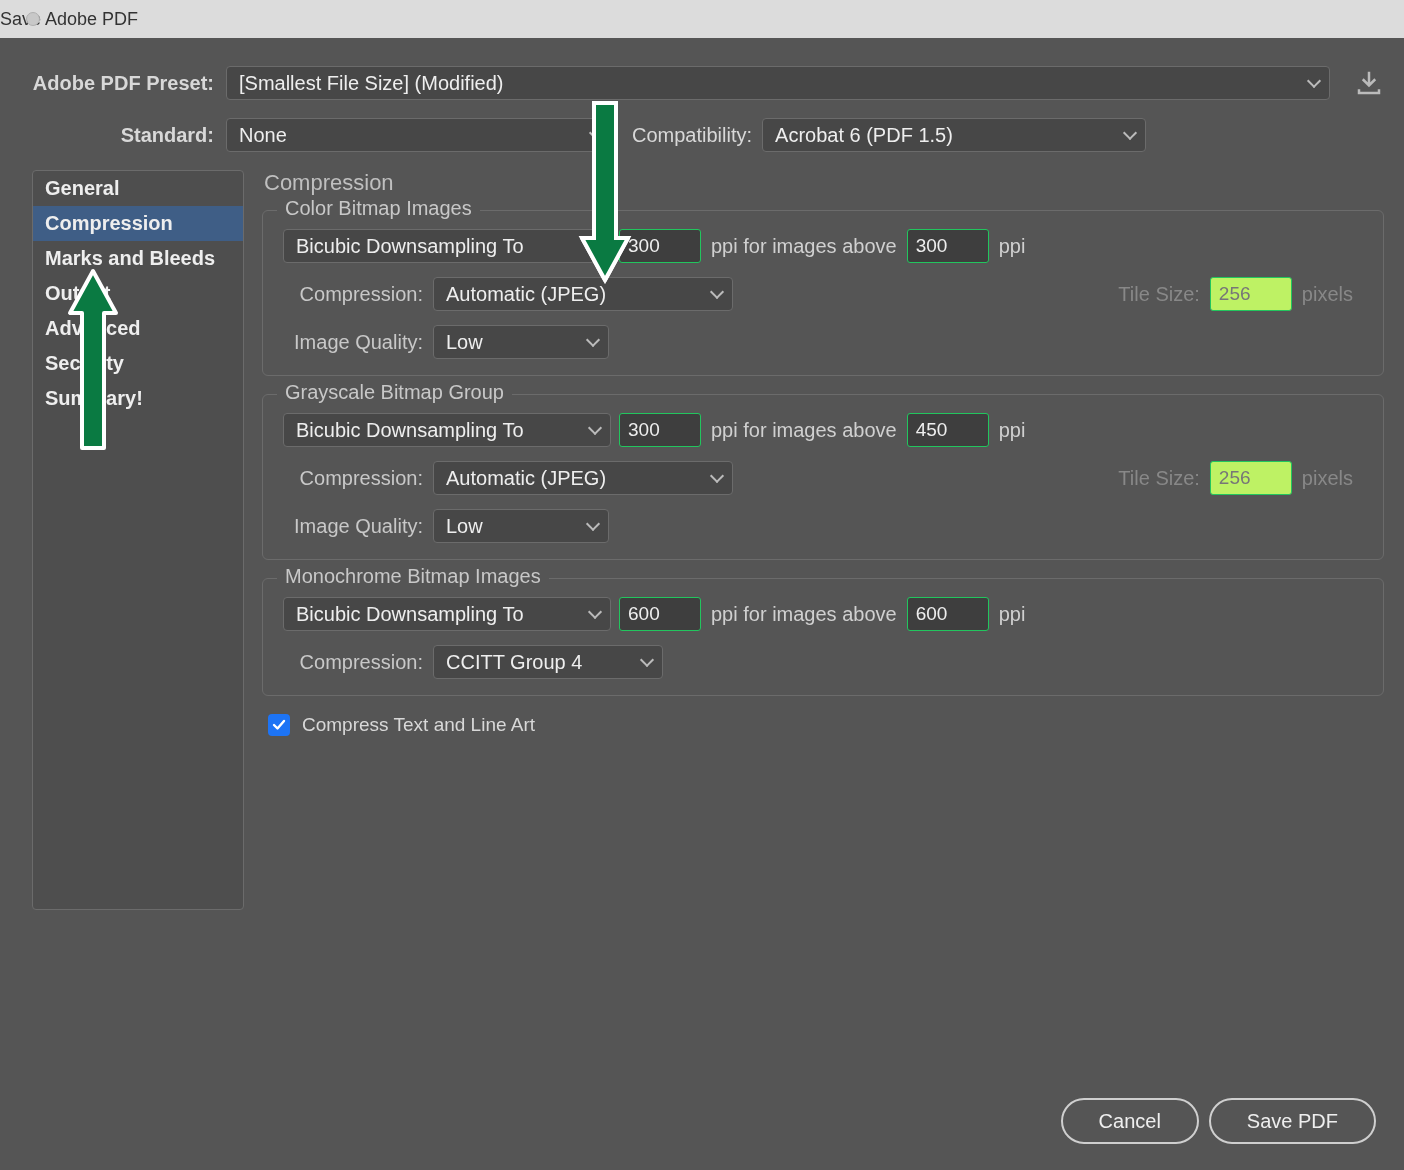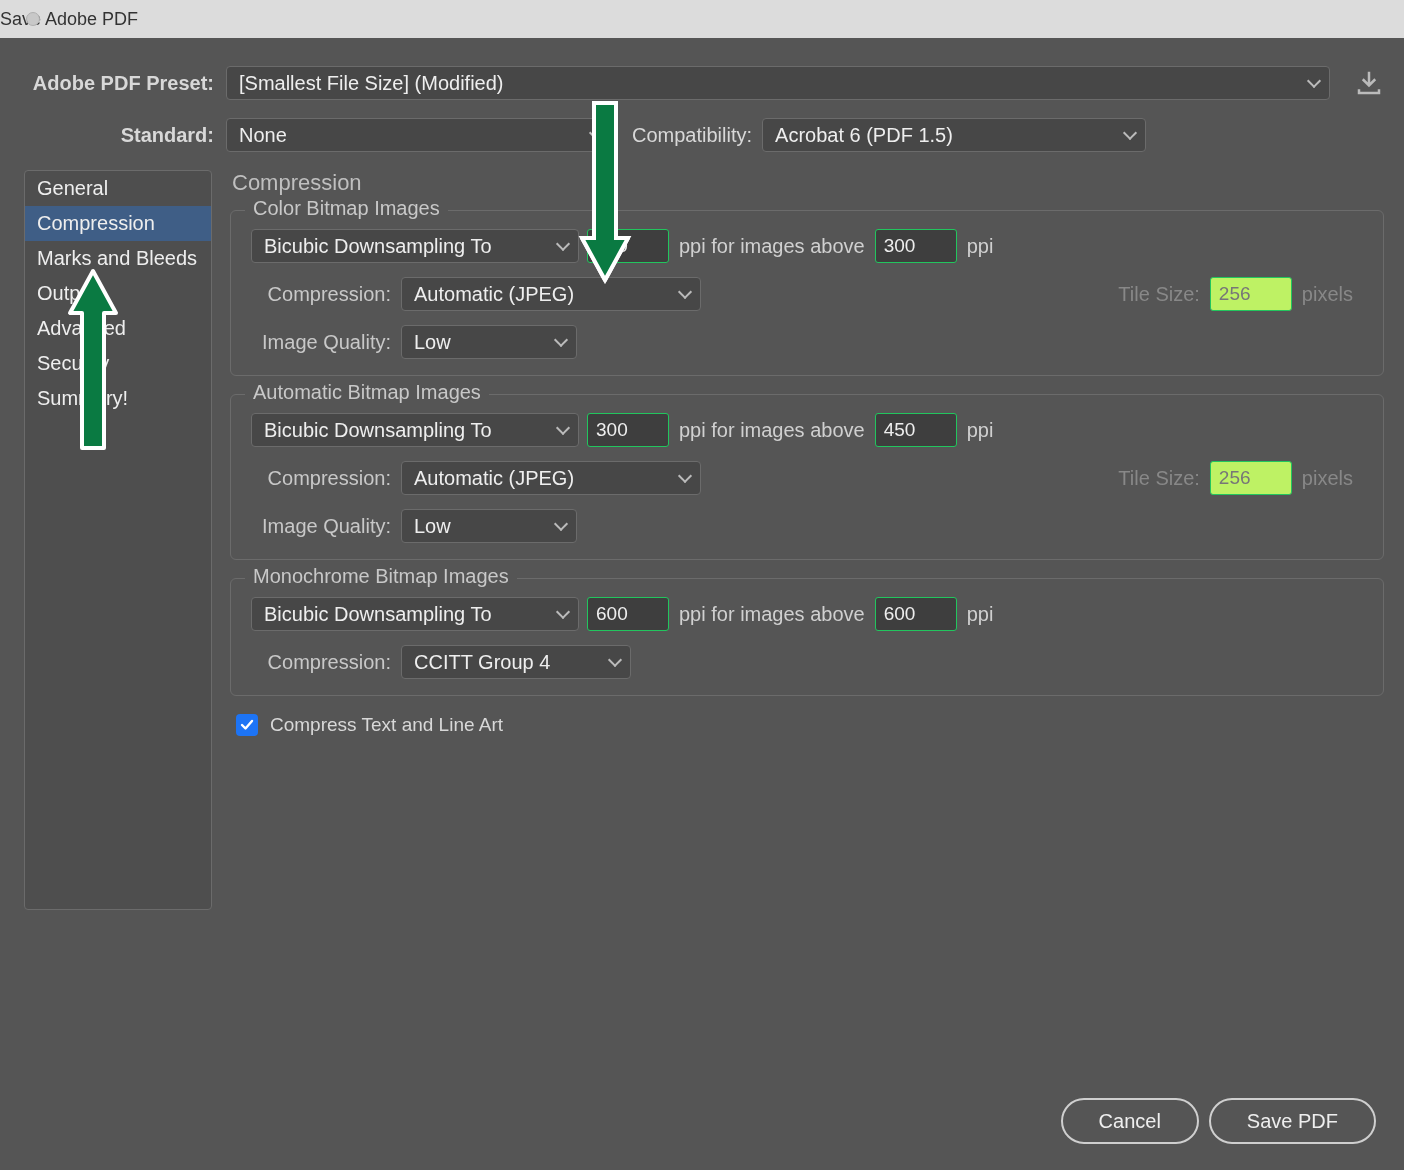--- a/index.html
+++ b/index.html
@@ -68,28 +68,29 @@
     height: 30px;
     margin-left: 24px;
     position: relative;
   }
   .save-preset-icon svg { width: 100%; height: 100%; }
   .std-select { width: 386px; }
   .compat-label { margin-left: 20px; margin-right: 10px; font-size: 20px; }
   .compat-select { width: 384px; }
   .body-area { display: flex; margin-top: 6px; }
   .sidebar {
-    width: 188px;
+    width: 212px;
     background: #4e4e4e;
     border: 1px solid #6b6b6b;
     border-radius: 4px;
-    margin-left: 4px;
+    margin-left: 12px;
     margin-right: 18px;
     overflow: hidden;
     height: 740px;
+    font-weight: bold;
   }
   .sidebar-item {
     padding: 6px 12px;
     font-size: 20px;
     color: #eee;
     cursor: pointer;
   }
   .sidebar-item.sel { background: #3f5e86; }
   .panel { flex: 1; }
   .panel-title { font-size: 22px; color: #bfbfbf; margin-bottom: 14px; padding-left: 2px; }
@@ -241,21 +242,21 @@
         </div>
         <div class="grow">
           <div class="sub-label">Image Quality:</div>
           <div class="select iq-select">
             <span>Low</span>
           </div>
         </div>
       </div>
 
       <div class="group">
-        <div class="group-legend">Automatic Bitmap Images</div>
+        <div class="group-legend">Grayscale Bitmap Group</div>
         <div class="grow">
           <div class="select dsamp-select">
             <span>Bicubic Downsampling To</span>
           </div>
           <input class="num-input" value="300" style="">
           <span class="lbl-inline">ppi for images above</span>
           <input class="num-input" value="450" style="">
           <span class="lbl-inline">ppi</span>
         </div>
         <div class="grow">

